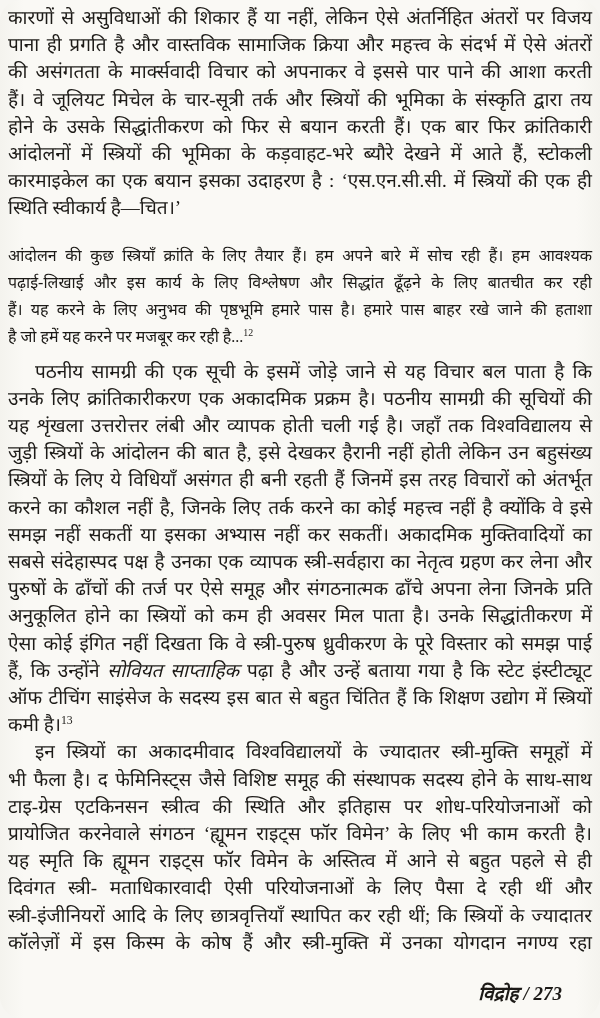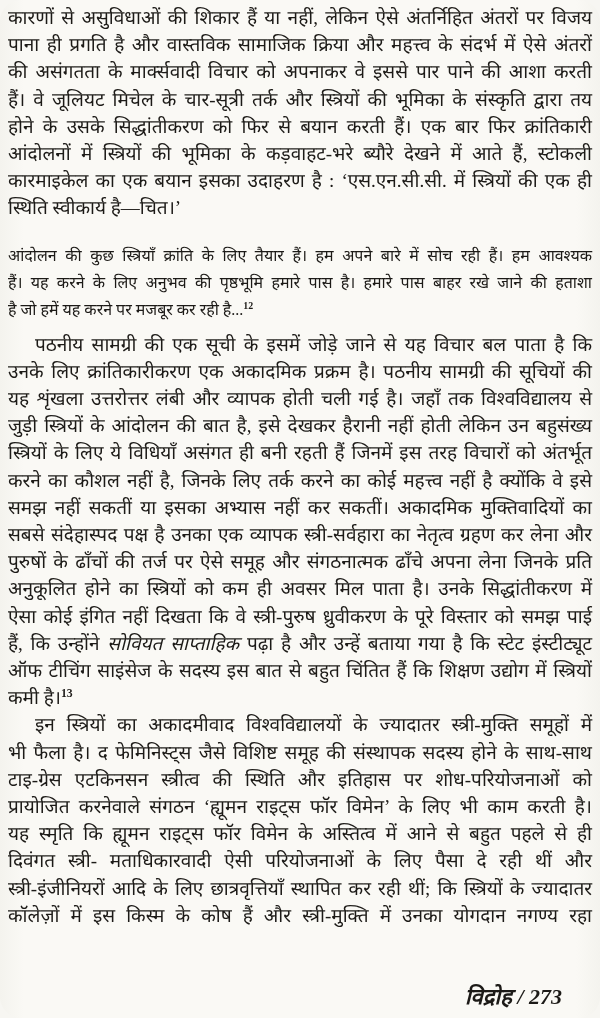--- a/index.html
+++ b/index.html
@@ -53,27 +53,26 @@
     font-family: Liberation Serif, serif;
   }
   .seg-italic {
     font-style: italic;
   }
   sup.fnote {
     font-size: 0.62em;
     line-height: 0;
     vertical-align: super;
     letter-spacing: 0;
-    font-weight: bold;
   }
   .footer {
     position: absolute;
     top: 980px;
     right: 38px;
-    font-size: 22px;
+    font-size: 19px;
     font-weight: bold;
     font-style: italic;
     text-align: right;
     white-space: nowrap;
   }
   .footer span { display: inline; }
 </style>
 </head>
 <body>
 
@@ -84,20 +83,21 @@
         <div class="line"><span class="">पाना ही प्रगति है और वास्तविक सामाजिक क्रिया और महत्त्व के संदर्भ में ऐसे अंतरों</span></div>
         <div class="line"><span class="">की असंगतता के मार्क्सवादी विचार को अपनाकर वे इससे पार पाने की आशा करती</span></div>
         <div class="line"><span class="">हैं। वे जूलियट मिचेल के चार-सूत्री तर्क और स्त्रियों की भूमिका के संस्कृति द्वारा तय</span></div>
         <div class="line"><span class="">होने के उसके सिद्धांतीकरण को फिर से बयान करती हैं। एक बार फिर क्रांतिकारी</span></div>
         <div class="line"><span class="">आंदोलनों में स्त्रियों की भूमिका के कड़वाहट-भरे ब्यौरे देखने में आते हैं, स्टोकली</span></div>
         <div class="line"><span class="">कारमाइकेल का एक बयान इसका उदाहरण है : ‘एस.एन.सी.सी. में स्त्रियों की एक ही</span></div>
         <div class="line no-stretch"><span class="">स्थिति स्वीकार्य है—चित।’</span></div>
       </div>
       <div class="para quote">
         <div class="line"><span class="">आंदोलन की कुछ स्त्रियाँ क्रांति के लिए तैयार हैं। हम अपने बारे में सोच रही हैं। हम आवश्यक</span></div>
+        <div class="line"><span class="">पढ़ाई-लिखाई और इस कार्य के लिए विश्लेषण और सिद्धांत ढूँढ़ने के लिए बातचीत कर रही</span></div>
         <div class="line"><span class="">हैं। यह करने के लिए अनुभव की पृष्ठभूमि हमारे पास है। हमारे पास बाहर रखे जाने की हताशा</span></div>
         <div class="line no-stretch"><span class="">है जो हमें यह करने पर मजबूर कर रही है...</span><sup class="fnote">12</sup></div>
       </div>
       <div class="para body">
         <div class="line indent"><span class="">पठनीय सामग्री की एक सूची के इसमें जोड़े जाने से यह विचार बल पाता है कि</span></div>
         <div class="line"><span class="">उनके लिए क्रांतिकारीकरण एक अकादमिक प्रक्रम है। पठनीय सामग्री की सूचियों की</span></div>
         <div class="line"><span class="">यह शृंखला उत्तरोत्तर लंबी और व्यापक होती चली गई है। जहाँ तक विश्वविद्यालय से</span></div>
         <div class="line"><span class="">जुड़ी स्त्रियों के आंदोलन की बात है, इसे देखकर हैरानी नहीं होती लेकिन उन बहुसंख्य</span></div>
         <div class="line"><span class="">स्त्रियों के लिए ये विधियाँ असंगत ही बनी रहती हैं जिनमें इस तरह विचारों को अंतर्भूत</span></div>
         <div class="line"><span class="">करने का कौशल नहीं है, जिनके लिए तर्क करने का कोई महत्त्व नहीं है क्योंकि वे इसे</span></div>

